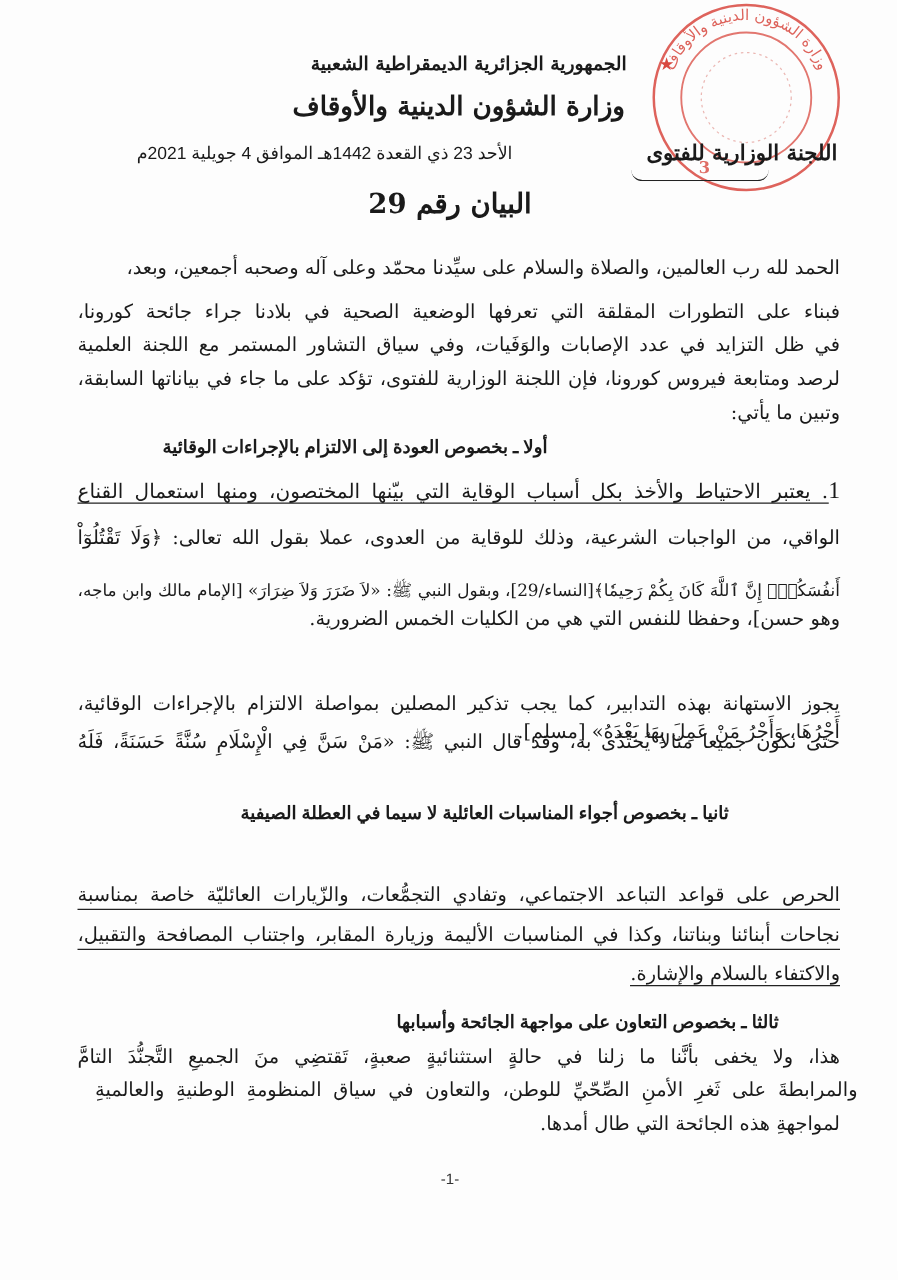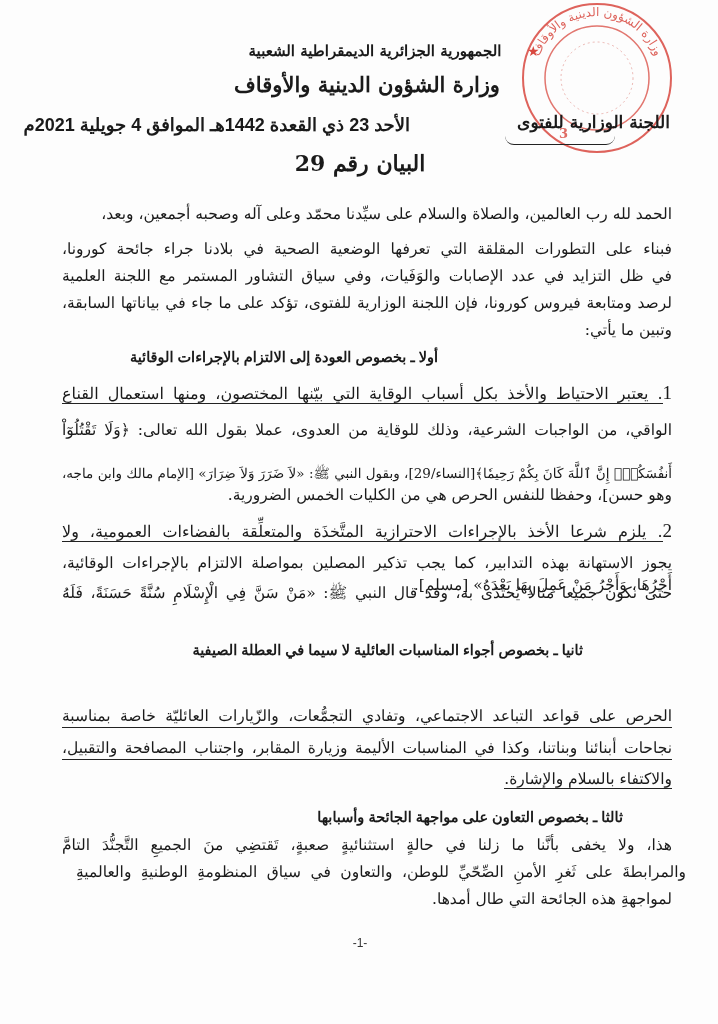--- a/index.html
+++ b/index.html
@@ -5,22 +5,22 @@
   html, body { margin: 0; padding: 0; background: #ffffff; }
   body { width: 718px; height: 1024px; position: relative; overflow: hidden;
          font-family: "DejaVu Serif", "Liberation Serif", serif; color: #1a1a1a; }
   .page { position: absolute; left: 0; top: 0; width: 718px; height: 1024px; background: #fdfdfd; }
 
   
   .hdr-line1 { position: absolute; top: 42px; left: 230px; width: 290px; text-align: center;
                font-size: 15px; font-weight: bold; direction: rtl; white-space: nowrap; }
   .hdr-line2 { position: absolute; top: 72px; left: 250px; width: 250px; text-align: center;
                font-size: 21px; font-weight: bold; direction: rtl; white-space: nowrap; }
-  .hdr-date  { position: absolute; top: 114px; left: 90px; width: 320px; text-align: left;
-               font-family: "Liberation Sans", sans-serif; font-size: 18px; font-weight: bold;
+  .hdr-date  { position: absolute; top: 114px; left: 90px; width: 320px; text-align: right;
+               font-family: "Liberation Sans", sans-serif; font-size: 14px; font-weight: normal;
                direction: rtl; white-space: nowrap; }
   .hdr-committee { position: absolute; top: 112px; left: 500px; width: 170px; text-align: right;
                font-size: 17px; font-weight: bold; direction: rtl; white-space: nowrap; }
   .hdr-committee-underline { position: absolute; top: 136px; left: 505px; width: 110px; height: 8px;
                border-bottom: 1.5px solid #222; border-radius: 0 0 40px 40px; }
 
   
   .stamp { position: absolute; left: 505px; top: 0px; width: 170px; height: 160px; }
 
   .title { position: absolute; top: 150px; left: 250px; width: 220px; text-align: center;
@@ -70,25 +70,22 @@
   <div class="line" style="top:290px;">لرصد ومتابعة فيروس كورونا، فإن اللجنة الوزارية للفتوى، تؤكد على ما جاء في بياناتها السابقة،</div>
   <div class="line last" style="top:317px;">وتبين ما يأتي:</div>
 
   <div class="sect" style="top:349px; right:280px;">أولا ـ بخصوص العودة إلى الالتزام بالإجراءات الوقائية</div>
 
   <div class="line" style="top:380px; font-size:16px;">
     <span class="num">1</span><span class="u">. يعتبر الاحتياط والأخذ بكل أسباب الوقاية التي بيّنها المختصون، ومنها استعمال القناع</span>
   </div>
   <div class="line" style="top:417px;">الواقي، من الواجبات الشرعية، وذلك للوقاية من العدوى، عملا بقول الله تعالى: ﴿وَلَا تَقْتُلُوٓاْ</div>
   <div class="line" style="top:460px; font-size:13.5px;">أَنفُسَكُمْۚ إِنَّ ٱللَّهَ كَانَ بِكُمْ رَحِيمٗا﴾[النساء/29]، وبقول النبي ﷺ: «لاَ ضَرَرَ وَلاَ ضِرَارَ» [الإمام مالك وابن ماجه،</div>
-  <div class="line last" style="top:482px;">وهو حسن]، وحفظا للنفس الحرص هي من الكليات الخمس الضرورية.</div>
+  <div class="line last" style="top:482px;">وهو حسن]، وحفظا للنفس التي هي من الكليات الخمس الضرورية.</div>
 
-  <div class="line" style="top:518px; font-size:16px;">
-    <span class="num">2</span><span class="u">. يلزم شرعا الأخذ بالإجراءات الاحترازية المتَّخذَة والمتعلِّقة بالفضاءات العمومية، ولا</span>
-  </div>
   <div class="line" style="top:550px;">يجوز الاستهانة بهذه التدابير، كما يجب تذكير المصلين بمواصلة الالتزام بالإجراءات الوقائية،</div>
   <div class="line" style="top:580px;">حتى نكون جميعا مثالا يُحتَذَى به، وقد قال النبي ﷺ: «مَنْ سَنَّ فِي الْإِسْلَامِ سُنَّةً حَسَنَةً، فَلَهُ</div>
   <div class="line last" style="top:572px;">أَجْرُهَا، وَأَجْرُ مَنْ عَمِلَ بِهَا بَعْدَهُ» [مسلم].</div>
 
   <div class="sect" style="top:642px; right:135px;">ثانيا ـ بخصوص أجواء المناسبات العائلية لا سيما في العطلة الصيفية</div>
   <div class="line u" style="top:703px; height:24px;">الحرص على قواعد التباعد الاجتماعي، وتفادي التجمُّعات، والزّيارات العائليّة خاصة بمناسبة</div>
   <div class="line u" style="top:735px; height:24px;">نجاحات أبنائنا وبناتنا، وكذا في المناسبات الأليمة وزيارة المقابر، واجتناب المصافحة والتقبيل،</div>
   <div class="line last" style="top:766px;"><span class="u">والاكتفاء بالسلام والإشارة.</span></div>
 
   <div class="sect" style="top:809px; right:95px;">ثالثا ـ بخصوص التعاون على مواجهة الجائحة وأسبابها</div>

